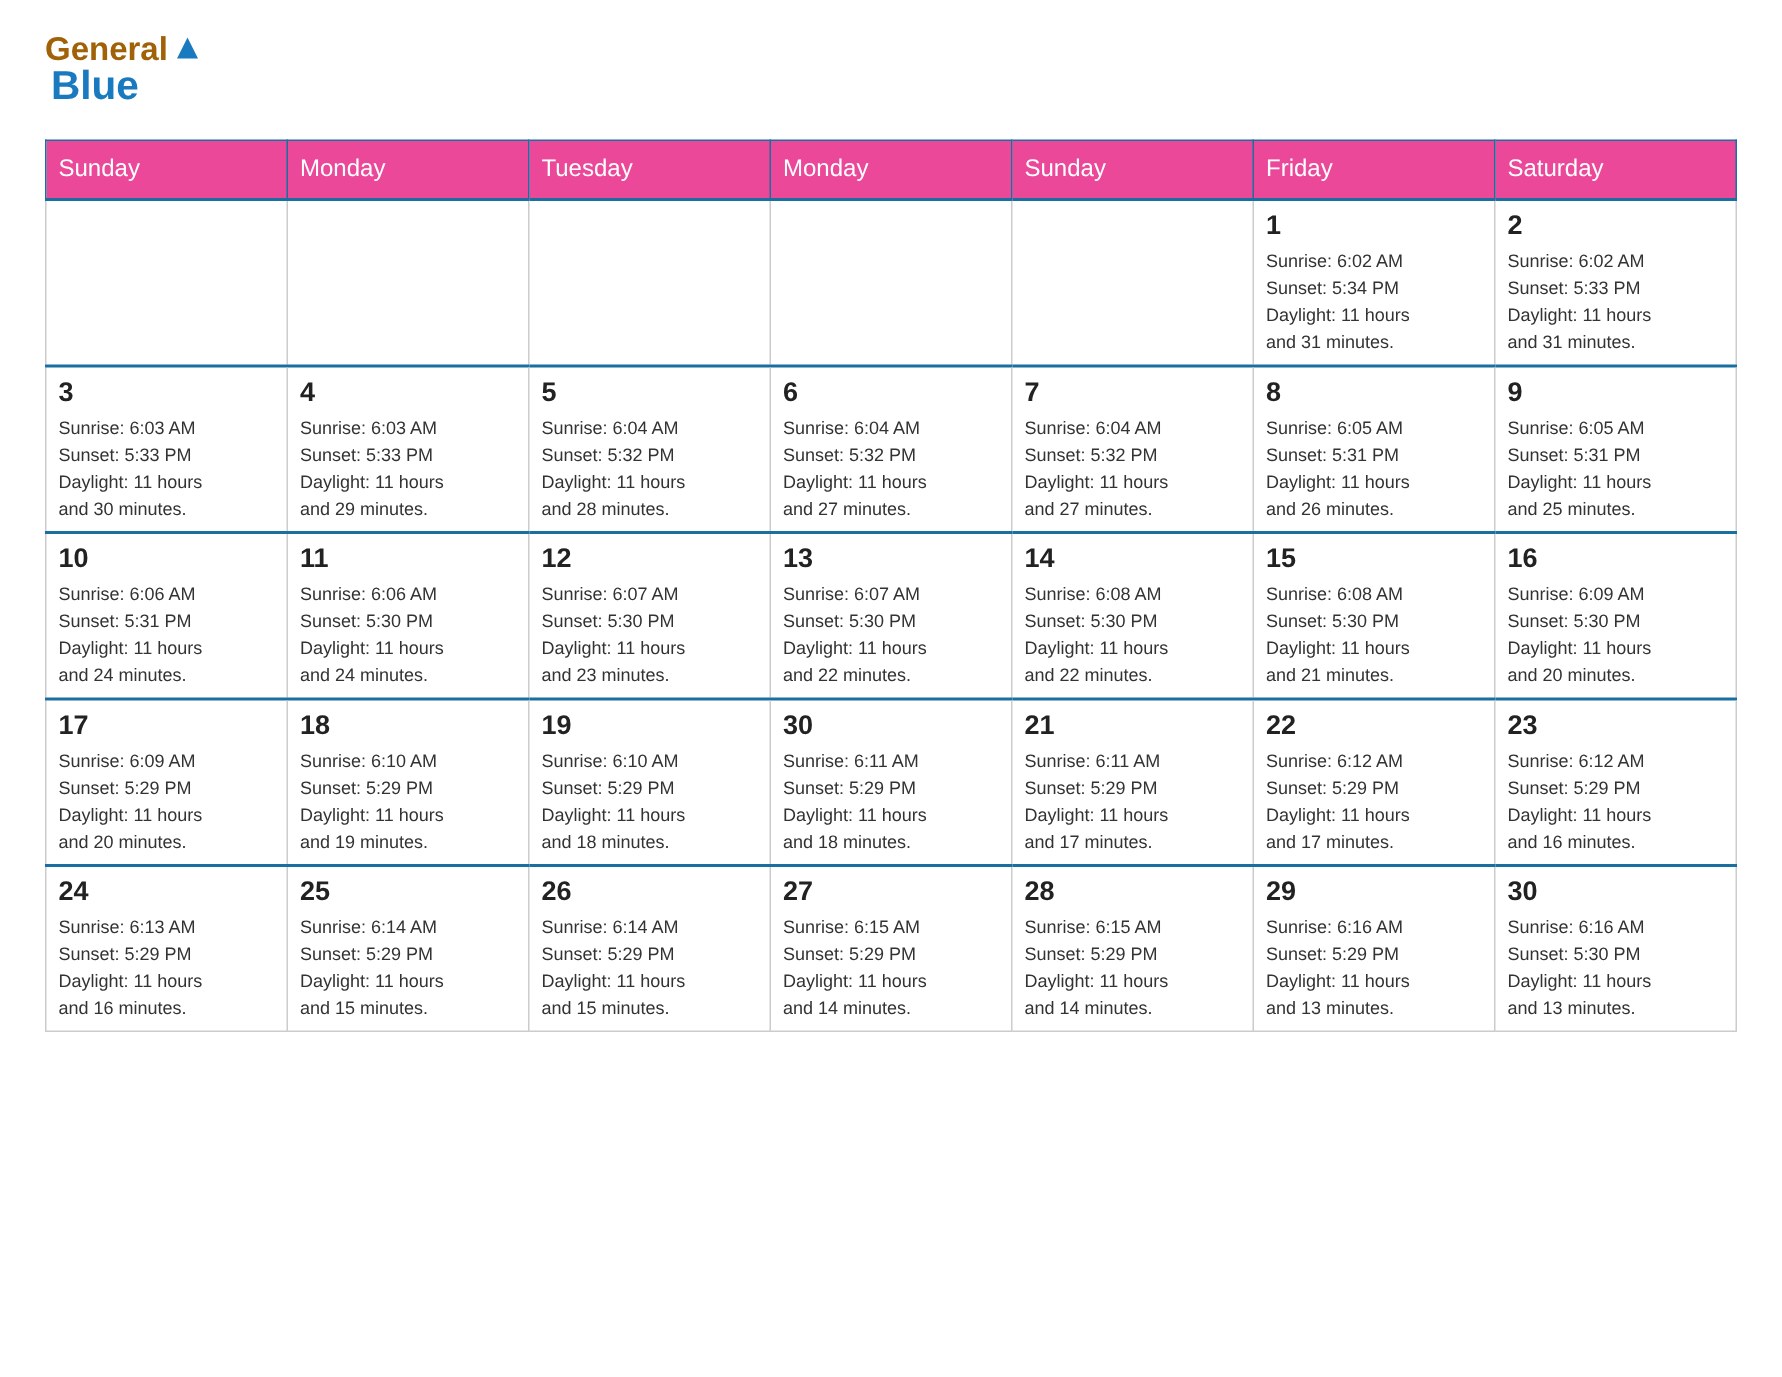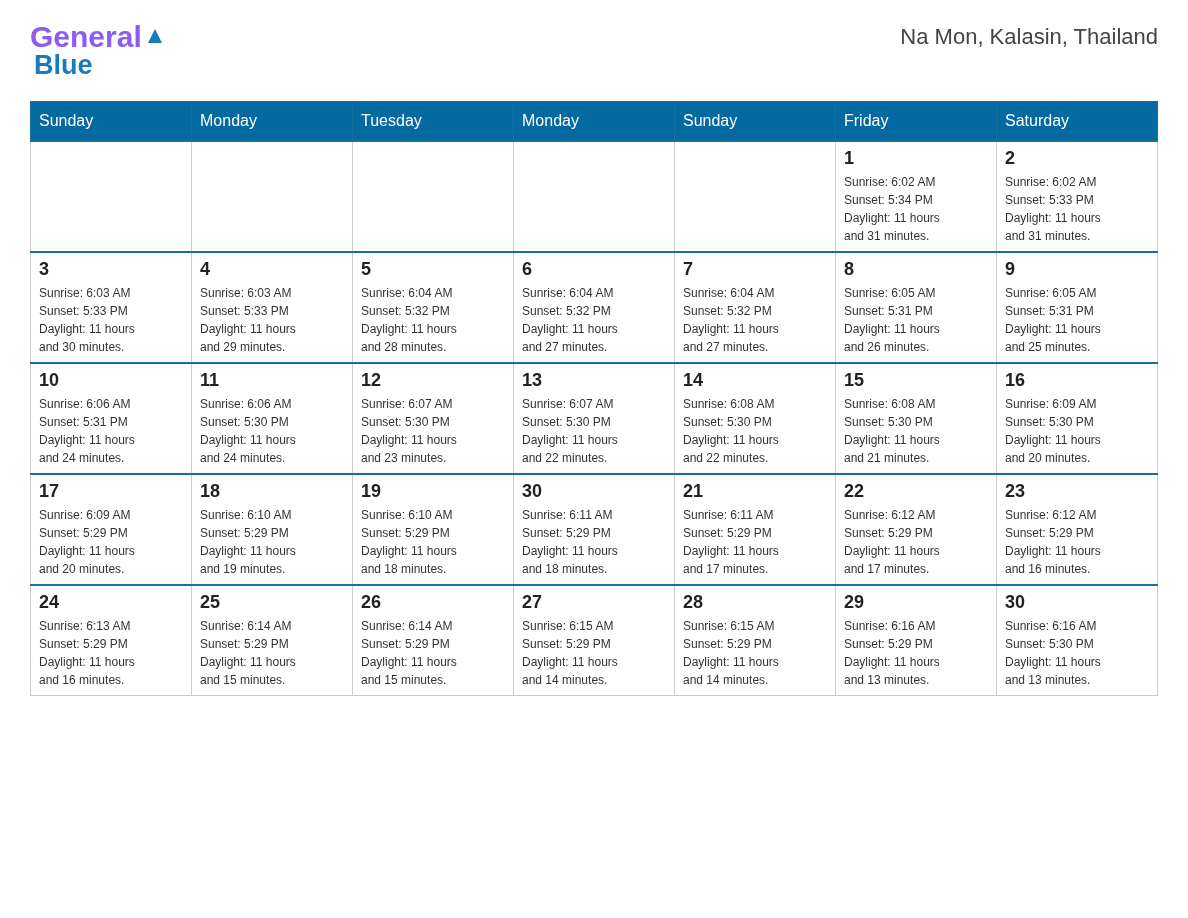--- a/index.html
+++ b/index.html
@@ -14,23 +14,23 @@
       display: flex;
       justify-content: space-between;
       align-items: flex-start;
       margin-bottom: 20px;
     }
     .logo {
       display: flex;
       align-items: center;
     }
     .logo-text {
-      font-size: 30px;
+      font-size: 22px;
       font-weight: bold;
-      color: #8b5cf6;
+      color: #a16207;
     }
     .title-section {
       text-align: right;
     }
     .month-title {
       font-size: 52px;
       font-weight: bold;
       color: #222;
       line-height: 1.1;
     }
@@ -38,21 +38,21 @@
       font-size: 22px;
       color: #444;
       margin-top: 4px;
     }
     .calendar {
       width: 100%;
       border-collapse: collapse;
       border: 1px solid #aaa;
     }
     .calendar th {
-      background-color: #0369a1;
+      background-color: #ec4899;
       color: #fff;
       padding: 10px 8px;
       text-align: left;
       font-size: 16px;
       font-weight: normal;
       border: 1px solid #1a6ea0;
     }
     .calendar td {
       vertical-align: top;
       padding: 6px 8px;
@@ -90,21 +90,20 @@
         <svg width="22" height="22" viewBox="0 0 22 22" style="margin-left:2px; margin-top:-2px;">
           <polygon points="4,18 18,18 11,4" fill="#1a7abf"></polygon>
         </svg>
       </div>
       <div style="display:flex; align-items:center; margin-top:-4px; margin-left:4px;">
         <span class="logo-text" style="color:#1a7abf; font-size:27px;">Blue</span>
       </div>
     </div>
   </div>
   <div class="title-section">
-    <div class="location">Na Mon, Kalasin, Thailand</div>
   </div>
 </div>
 
 <table class="calendar">
   <thead>
     <tr>
     <th>Sunday</th>
         <th>Monday</th>
         <th>Tuesday</th>
         <th>Monday</th>

